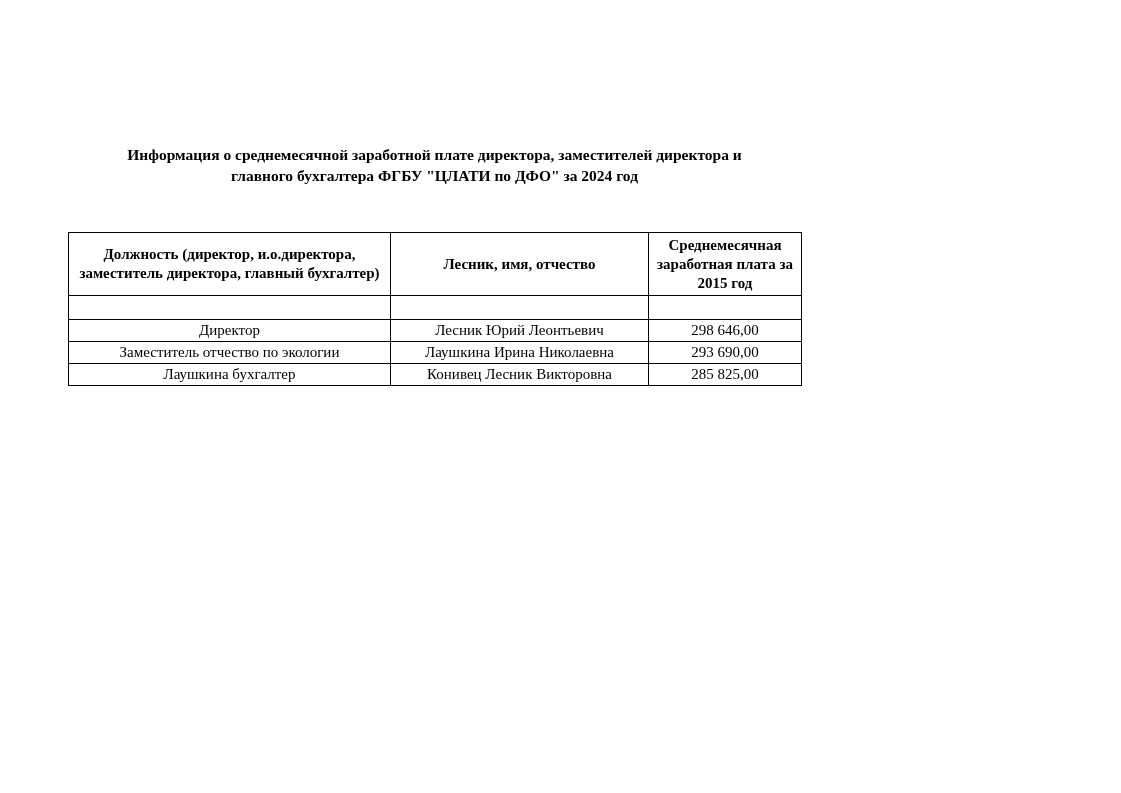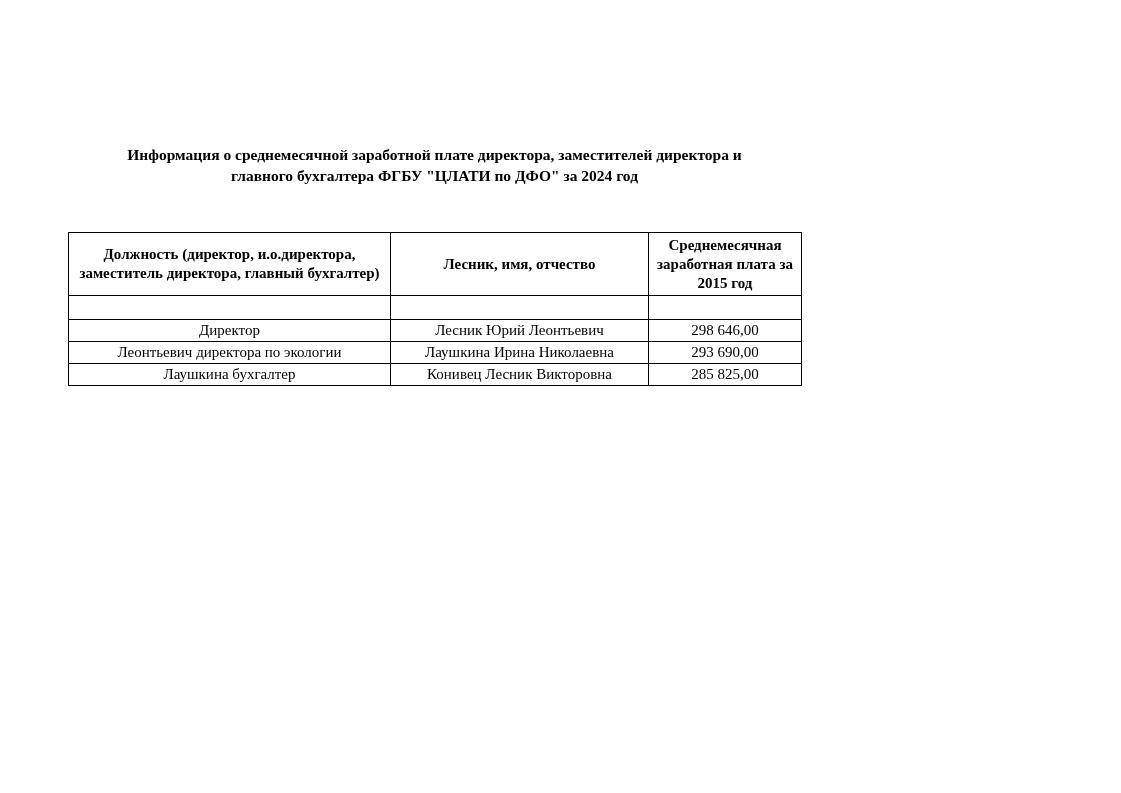--- a/index.html
+++ b/index.html
@@ -89,21 +89,21 @@
     </tr>
 
   <tr class="data-row">
     <td>Директор</td>
     <td>Лесник Юрий Леонтьевич</td>
     <td>298 646,00</td>
   </tr>
 
 
   <tr class="data-row">
-    <td>Леонтьевич директора по экологии</td>
+    <td>Заместитель отчество по экологии</td>
     <td>Лаушкина Ирина Николаевна</td>
     <td>293 690,00</td>
   </tr>
 
   <tr class="data-row">
     <td>Лаушкина бухгалтер</td>
     <td>Конивец Лесник Викторовна</td>
     <td>285 825,00</td>
   </tr>
 </tbody>

